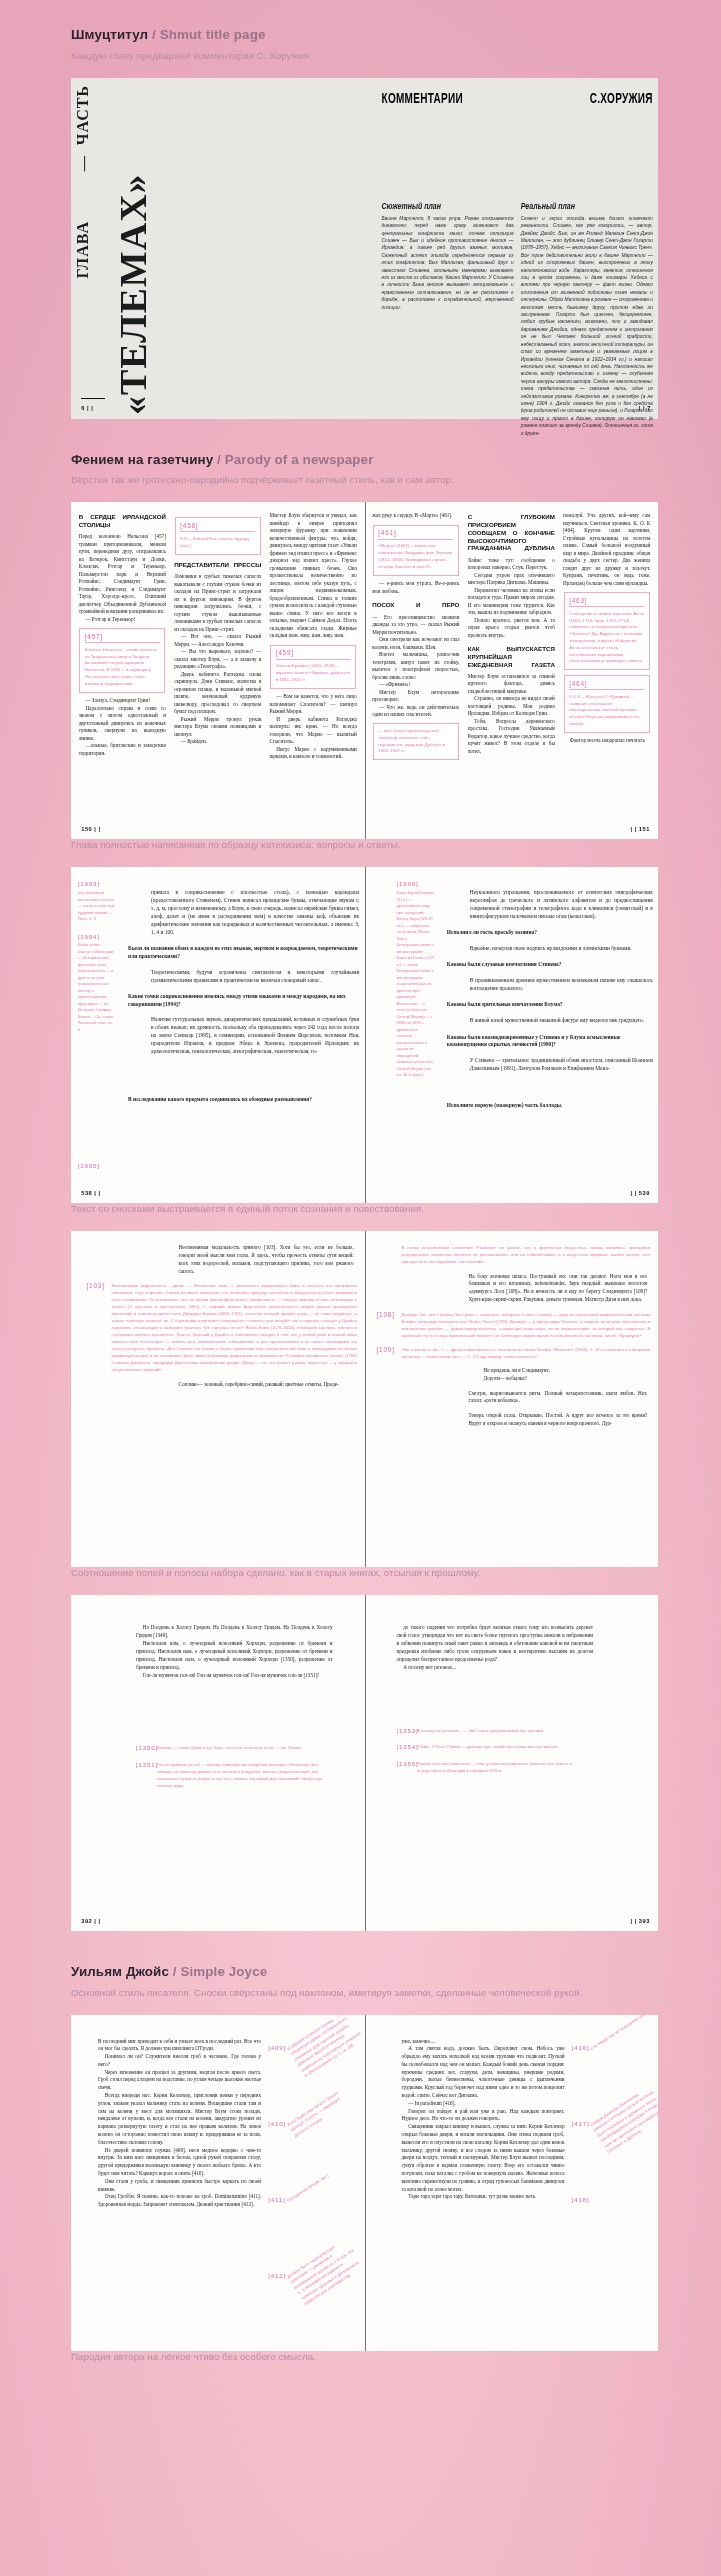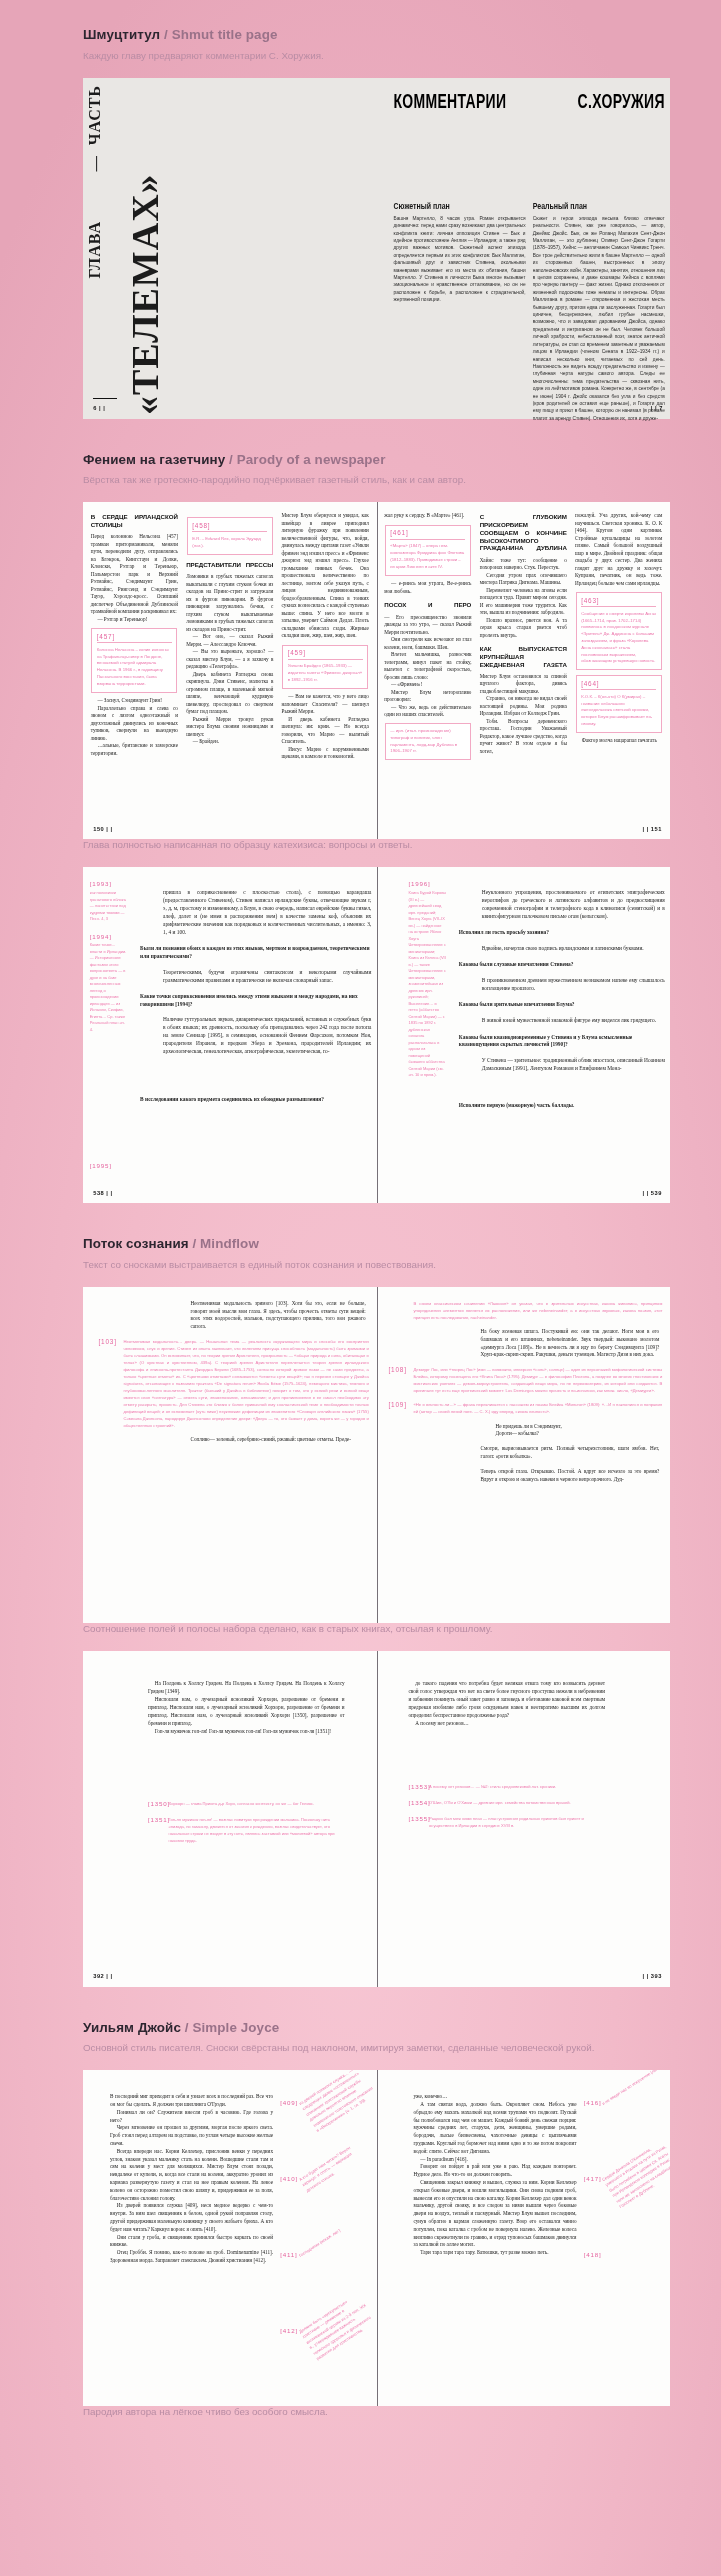--- a/index.html
+++ b/index.html
@@ -2,45 +2,45 @@
 <html style="font-size:8.2px"><head>
 <meta charset="utf-8">
 <style>
   html,body{margin:0;padding:0;}
   body{
     width:721px;height:3842px;position:relative;overflow:hidden;
     font-family:"Liberation Sans",sans-serif;
     background:radial-gradient(567px 1958px at 350px 1803px,#f7c7d4 0%,#f2bac9 48%,#ecaec0 80%,#e6a5b8 100%);
   }
   .wrap{padding:27px 0 0 71px;}
-  .section{width:587px;margin-left:12px;}
+  .section{width:587px;}
   .sec-title{margin:33px 0 6.7px;font-size:13.4px;line-height:16px;font-weight:700;color:#2d2630;letter-spacing:0.1px;}
   .section:first-child .sec-title{margin-top:0;}
   .sec-title .sl,.sec-title .en{color:#9a7289;}
   .sec-sub{margin:0 0 15.5px;font-size:9.8px;line-height:12.4px;color:#b98ca4;font-weight:400;}
   .spread{position:relative;width:587px;height:336px;background:#fdfdfc;display:flex;}
   .spread.divided::after{content:"";position:absolute;left:50%;top:0;bottom:0;width:0.5px;background:#767077;}
   .page{position:relative;width:294px;height:100%;overfl ow:hidden;overflow:hidden;font-family:"Liberation Serif",serif;color:#1c1c1c;box-sizing:border-box;}
   .pn{position:absolute;bottom:7.2px;font-family:"Liberation Sans";font-weight:700;font-size:5.7px;letter-spacing:0.5px;color:#111;}
   .pn.l{left:10.3px;} .pn.r{right:8.2px;}
   .pnrule{position:absolute;left:10.3px;bottom:19.6px;width:24px;height:1px;background:#111;}
   .gap{width:100%;}
   
   .k-shmut{background:#e9e7e4;height:341px;display:block;}
   .vt{writing-mode:vertical-rl;transform:rotate(180deg);display:inline-block;}
   .sh-small{position:absolute;left:3.1px;top:7.2px;height:289px;display:flex;flex-direction:column;align-items:center;font-weight:700;}
   .sh-small .w1{font-size:16px;letter-spacing:1px;}
   .sh-small .dsh{font-size:15.5px;margin:11.3px 0;}
   .sh-small .w2{font-size:16px;letter-spacing:1px;margin-top:38px;}
   .sh-big{position:absolute;left:43px;top:5.2px;height:332px;font-size:38px;font-weight:700;letter-spacing:1px;line-height:1;}
   .sh-right{position:absolute;left:294px;top:0;width:294px;height:100%;font-family:"Liberation Sans";}
-  .sh-head{display:flex;justify-content:space-between;padding:12.4px 6.2px 0 16.5px;font-weight:700;font-size:14px;letter-spacing:0.3px;text-align:right;}
+  .sh-head{display:flex;justify-content:space-between;padding:12.4px 6.2px 0 16.5px;font-weight:700;font-size:10px;letter-spacing:0.3px;text-align:right;}
   .sh-head span{display:inline-block;transform:scaleY(1.4);transform-origin:center top;}
   .sh-cols{position:absolute;top:123px;left:16.5px;right:6.2px;display:flex;gap:7.2px;}
-  .sh-col{flex:1;}
+  .sh-col{flex:1;font-style:italic;}
   .sh-col h4{margin:0 0 7.2px;font-size:7px;font-weight:700;transform:scaleY(1.3);transform-origin:left top;color:#141414;}
   .sh-col .ctext{font-size:4.8px;line-height:7.4px;text-align:justify;color:#2b2b2b;}
   
   .k-news{height:337px;}
   .k-news .page{display:flex;gap:8.2px;padding:10.3px 7.7px 0 7.7px;}
   .k-news .col{flex:1;min-width:0;}
   .headline{font-family:"Liberation Sans";font-weight:700;font-size:6.2px;line-height:7.7px;text-align:justify;text-align-last:justify;margin:6.2px 0 4.6px;color:#101010;}
   .col > .headline:first-child{margin-top:1px;}
   .para{font-size:5.2px;line-height:7.5px;text-align:justify;text-indent:6.7px;margin:0;}
   .para.ni{text-indent:0;}
@@ -256,21 +256,20 @@
             <p class="q">Каковы были квазиодновременные у Стивена и у Блума осмысленные квазиощущения скрытых личностей [1990]?</p>
             <p class="a">У Стивена — зрительное: традиционный облик ипостаси, описанный Иоанном Дамаскиным [1991], Лентулом Романом и Епифанием Мона-</p>
             <div class="gap" style="height: 20.6px;"></div>
             <p class="q">Исполните первую (мажорную) часть баллады.</p>
           </div>
           <div class="pn r">| | 539</div>
         </div>
       </div>
   </div>
   <div class="section">
-    <h2 class="sec-title"><span class="ru">Поток сознания</span><span class="sl"> / </span><span class="en">Mindflow</span></h2>
     <p class="sec-sub">Текст со сносками выстраивается в единый поток сознания и повествования.</p>
     <div class="spread k-flow divided">
         <div class="page pl">
           <div class="frow bk">
             <div class="flbl"></div>
             <div class="ftxt blackt">Неотменимая модальность зримого [103]. Хотя бы это, если не больше, говорят моей мысли мои глаза. Я здесь, чтобы прочесть отметы сути вещей: всех этих водорослей, мальков, подступающего прилива, того вон ржавого сапога.</div>
           </div>
           <div class="frow pk">
             <div class="flbl">[103]</div>
             <div class="ftxt pinkt">Неотменимая модальность… дверь. — Начальная тема — реальность окружающего мира и способы его восприятия человеком, слух и зрение. Стивен из опыта заключает, что явлениям присуща способность (модальность) быть зримыми и быть слышимыми. Он вспоминает, что, по теории зрения Аристотеля, прозрачность — «общая природа и сила, обитающая в телах» (О чувствах и чувственном, 439а). С теорией зрения Аристотеля переплетается теория зрения ирландского философа и епископа-протестанта Джорджа Беркли (1685–1753), согласно которой зримое нами — не сами предметы, а только «цветные отметы» их. С «цветными отметами» связываются «отметы сути вещей»; так я перевел стоящее у Джойса signatures, отсылающее к названию трактата «De signatura rerum» Якоба Бёме (1575–1624), немецкого мистика, темного и глубокомысленного мыслителя. Трактат (бывший у Джойса в библиотеке) говорит о том, что у всякой речи и всякой вещи имеется своя «сигнатура» — отмета сути, знаменование, означивание; и для проникновения в ее смысл необходимо эту отмету раскрыть, прочесть. Для Стивена это близко к более привычной ему схоластической теме о необходимости точных дефиниций вещей; и он вспоминает (чуть ниже) неуклюжие дефиниции из знаменитого «Словаря английского языка» (1755) Сэмюэла Джонсона, пародируя Джонсоново определение двери: «Дверь — то, что бывает у дома, ворота же — у городов и общественных строений».</div>

